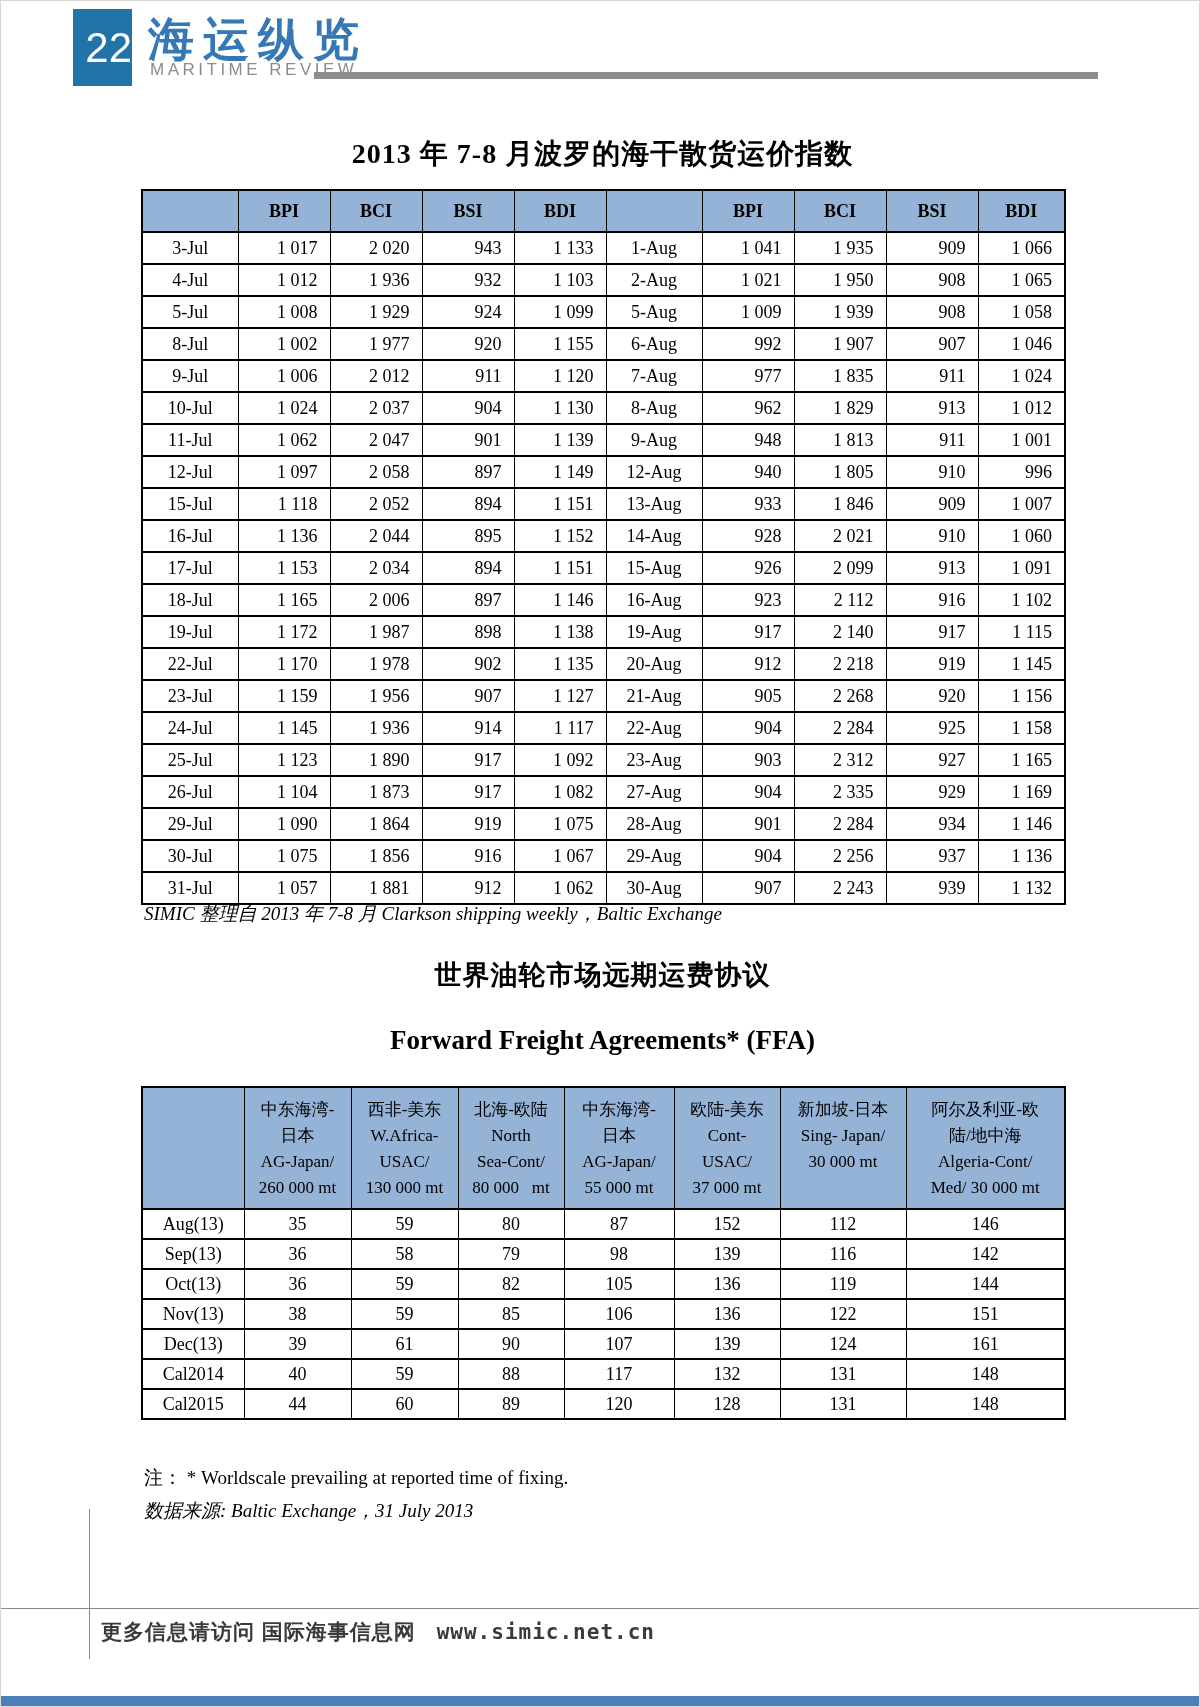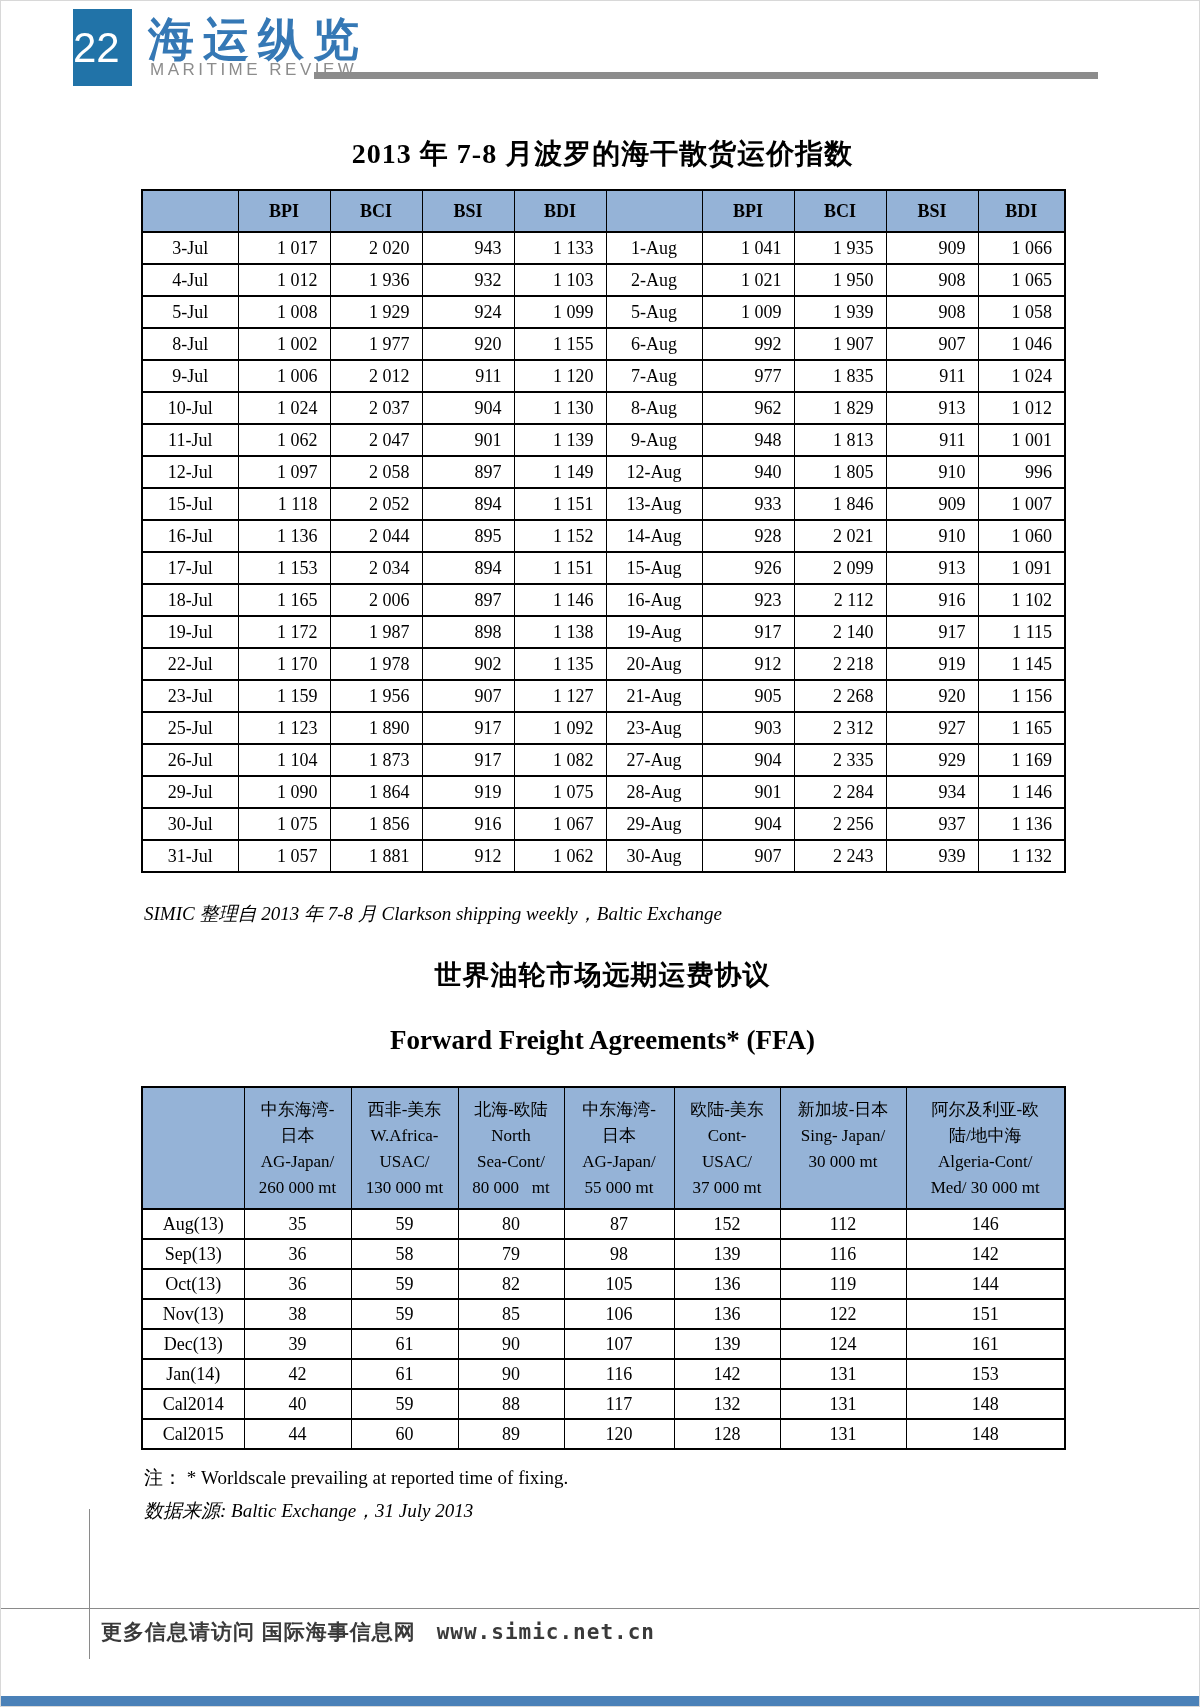--- a/index.html
+++ b/index.html
@@ -6,21 +6,21 @@
   html,body { background:#ffffff; }
   .page {
     position:relative; width:1200px; height:1707px; background:#fff;
     border:1px solid #d8d8d8; overflow:hidden; color:#000;
     font-family:"Liberation Serif","DejaVu Serif",serif;
   }
 
   
   .page-num-badge {
     position:absolute; left:72px; top:8px; width:59px; height:77px;
-    background:#2173A8; color:#fff; display:flex; align-items:center; justify-content:flex-start;
+    background:#2173A8; color:#fff; display:flex; align-items:center; justify-content:flex-end;
     font-family:"Liberation Sans","DejaVu Sans",sans-serif; font-size:42px; font-weight:400;
   }
   .brand-cn {
     position:absolute; left:147px; top:8px; font-size:46px; font-weight:bold; 
     color:#3578B5; letter-spacing:9px; font-family:"DejaVu Serif",serif; white-space:nowrap;
   }
   .brand-en {
     position:absolute; left:149px; top:59px; font-size:17px; letter-spacing:3.5px;
     color:#8C8C8C; font-family:"Liberation Sans","DejaVu Sans",sans-serif; white-space:nowrap;text-align:right;
   }
@@ -288,20 +288,32 @@
           <td class="num">1 956</td>
           <td class="num">907</td>
           <td class="num">1 127</td>
           <td class="date">21-Aug</td>
           <td class="num">905</td>
           <td class="num">2 268</td>
           <td class="num">920</td>
           <td class="num">1 156</td>
         </tr>
         <tr>
+          <td class="date">24-Jul</td>
+          <td class="num">1 145</td>
+          <td class="num">1 936</td>
+          <td class="num">914</td>
+          <td class="num">1 117</td>
+          <td class="date">22-Aug</td>
+          <td class="num">904</td>
+          <td class="num">2 284</td>
+          <td class="num">925</td>
+          <td class="num">1 158</td>
+        </tr>
+        <tr>
           <td class="date">25-Jul</td>
           <td class="num">1 123</td>
           <td class="num">1 890</td>
           <td class="num">917</td>
           <td class="num">1 092</td>
           <td class="date">23-Aug</td>
           <td class="num">903</td>
           <td class="num">2 312</td>
           <td class="num">927</td>
           <td class="num">1 165</td>
@@ -466,30 +478,20 @@
           <td>Dec(13)</td>
           <td>39</td>
           <td>61</td>
           <td>90</td>
           <td>107</td>
           <td>139</td>
           <td>124</td>
           <td>161</td>
         </tr>
         <tr>
-          <td>Jan(14)</td>
-          <td>42</td>
-          <td>61</td>
-          <td>90</td>
-          <td>116</td>
-          <td>142</td>
-          <td>131</td>
-          <td>153</td>
-        </tr>
-        <tr>
           <td>Cal2014</td>
           <td>40</td>
           <td>59</td>
           <td>88</td>
           <td>117</td>
           <td>132</td>
           <td>131</td>
           <td>148</td>
         </tr>
         <tr>

